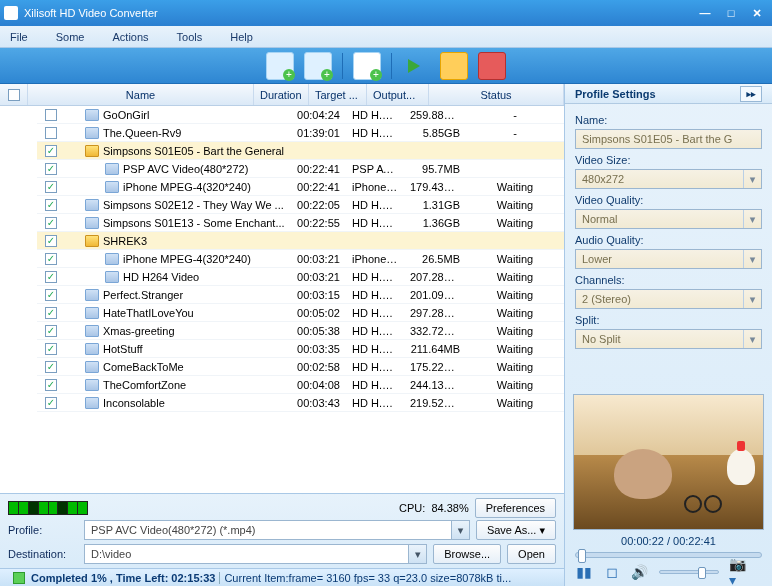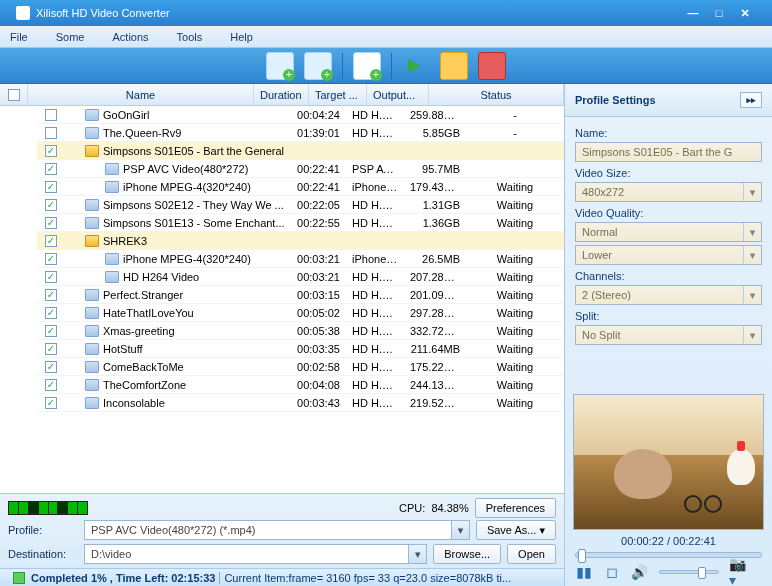--- a/index.html
+++ b/index.html
@@ -1,18 +1,18 @@
 <!DOCTYPE html>
 <html><head>
 <meta charset="utf-8">
 <style>
 * { box-sizing: border-box; margin: 0; padding: 0; font-family: Tahoma, Arial, sans-serif; font-size: 11px; }
 body { width: 772px; height: 586px; overflow: hidden; background: #fff; }
 
-.titlebar { height: 26px; background: linear-gradient(#3b9fe8,#2b7fd0); color:#fff; display:flex; align-items:center; padding:0 16px; }
+.titlebar { height: 26px; background: linear-gradient(#3b9fe8,#2b7fd0); color:#fff; display:flex; align-items:center; padding:0 4px; }
 .titlebar .logo { width:14px; height:14px; background:#fff; border-radius:2px; margin-right:6px; display:inline-block;}
 .titlebar .spacer { flex:1; }
 .titlebar .wbtn { width:22px; height:16px; margin-left:4px; display:flex; align-items:center; justify-content:center; color:#fff; font-weight:bold; cursor:pointer;}
 .menubar { height:22px; background: linear-gradient(#e9f3fb,#d6e8f8); border-bottom:1px solid #a9c8e6; display:flex; align-items:center; padding:0 10px; gap:28px; color:#1a3a6a;}
 .menubar span{cursor:default;}
 .toolbar { height:36px; background: linear-gradient(#4fa7e6,#2e86d2); border-bottom:1px solid #1e6db6; display:flex; align-items:center; justify-content:center; gap:10px;}
 .tbicon { width:28px; height:28px; background:#dff1ff; border:1px solid #a7d4f4; border-radius:3px; position:relative; cursor:pointer;}
 .tbicon .plus { position:absolute; bottom:-2px; right:-2px; width:12px; height:12px; background:#4cc24c; border-radius:50%; color:#fff; font-size:10px; line-height:12px; text-align:center;}
 .tbicon.orange { background:#ffce5a; border-color:#e6a400;}
 .tbicon.red { background:#e65b5b; border-color:#b43030;}
@@ -57,21 +57,21 @@
 .cpuline .flex{flex:1;}
 .smallbtn{height:20px;padding:0 10px;background:linear-gradient(#fdfdfd,#e6eff8);border:1px solid #9bb6d0;border-radius:2px;display:flex;align-items:center;cursor:pointer;}
 .fieldrow{display:flex;align-items:center;height:24px;gap:6px;}
 .fieldrow label{width:70px;color:#0e2a5a;}
 .combo{flex:1;height:20px;border:1px solid #9bb6d0;background:#fff;display:flex;align-items:center;padding:0 6px;position:relative;color:#444;}
 .combo .drop{position:absolute;right:0;top:0;width:18px;height:100%;background:linear-gradient(#eaf3fb,#cfe2f3);border-left:1px solid #9bb6d0;display:flex;align-items:center;justify-content:center;color:#456;}
 .statusbar{height:18px;border-top:1px solid #a9c8e6;background:linear-gradient(#dff0ff,#c9e2f7);display:flex;align-items:center;padding:0 13px;color:#0a3a74;font-size:10px;overflow:hidden;white-space:nowrap;}
 .statusbar b{font-weight:bold;}
 .sbspark{width:12px;height:12px;background:#5bd058;margin-right:6px;flex-shrink:0;border:1px solid #2e9b2e;}
 
-.rp-header{height:33px;background:linear-gradient(#eef7fe,#d7e9f8);border-bottom:1px solid #b0cae2;display:flex;align-items:center;padding:0 10px;color:#0b3b70;font-weight:bold;}
+.rp-header{height:20px;background:linear-gradient(#eef7fe,#d7e9f8);border-bottom:1px solid #b0cae2;display:flex;align-items:center;padding:0 10px;color:#0b3b70;font-weight:bold;}
 .rp-header .toggle{margin-left:auto;width:22px;height:16px;border:1px solid #98b8d6;background:#f3f9fe;display:flex;align-items:center;justify-content:center;font-size:9px;cursor:pointer;}
 .rp-body{padding:8px 10px 4px 10px;display:flex;flex-direction:column;gap:3px;color:#123d70;}
 .rp-body label{display:block;margin-top:2px;}
 .rp-input{height:20px;border:1px solid #9bb6d0;background:linear-gradient(#f6f1e4,#f1ead4);padding:8px 6px;display:flex;align-items:center;color:#787050;overflow:hidden;white-space:nowrap;}
 .rp-combo{height:20px;border:1px solid #9bb6d0;background:linear-gradient(#f6f1e4,#f1ead4);position:relative;display:flex;align-items:center;padding:0 6px;color:#787050;}
 .rp-combo .drop{position:absolute;right:0;top:0;width:18px;height:100%;border-left:1px solid #b9cfe6;display:flex;align-items:center;justify-content:center;color:#789;}
 
 .preview{margin:6px 8px 2px 8px;border:1px solid #9bb6d0;background:#000;height:136px;position:relative;overflow:hidden;}
 .preview .floor{position:absolute;bottom:0;left:0;right:0;height:55%;background:linear-gradient(#b88a4a,#6b4a20);}
 .preview .sky{position:absolute;top:0;left:0;right:0;height:45%;background:linear-gradient(#f7e9cf,#e0c79a);}
@@ -422,20 +422,21 @@
       <label>Video Size:</label>
       <div class="rp-combo">
           <span>480x272</span>
           <span class="drop">▾</span>
         </div>
       <label>Video Quality:</label>
       <div class="rp-combo">
           <span>Normal</span>
           <span class="drop">▾</span>
         </div>
+      <label>Audio Quality:</label>
       <div class="rp-combo">
           <span>Lower</span>
           <span class="drop">▾</span>
         </div>
       <label>Channels:</label>
       <div class="rp-combo">
           <span>2 (Stereo)</span>
           <span class="drop">▾</span>
         </div>
       <label>Split:</label>

